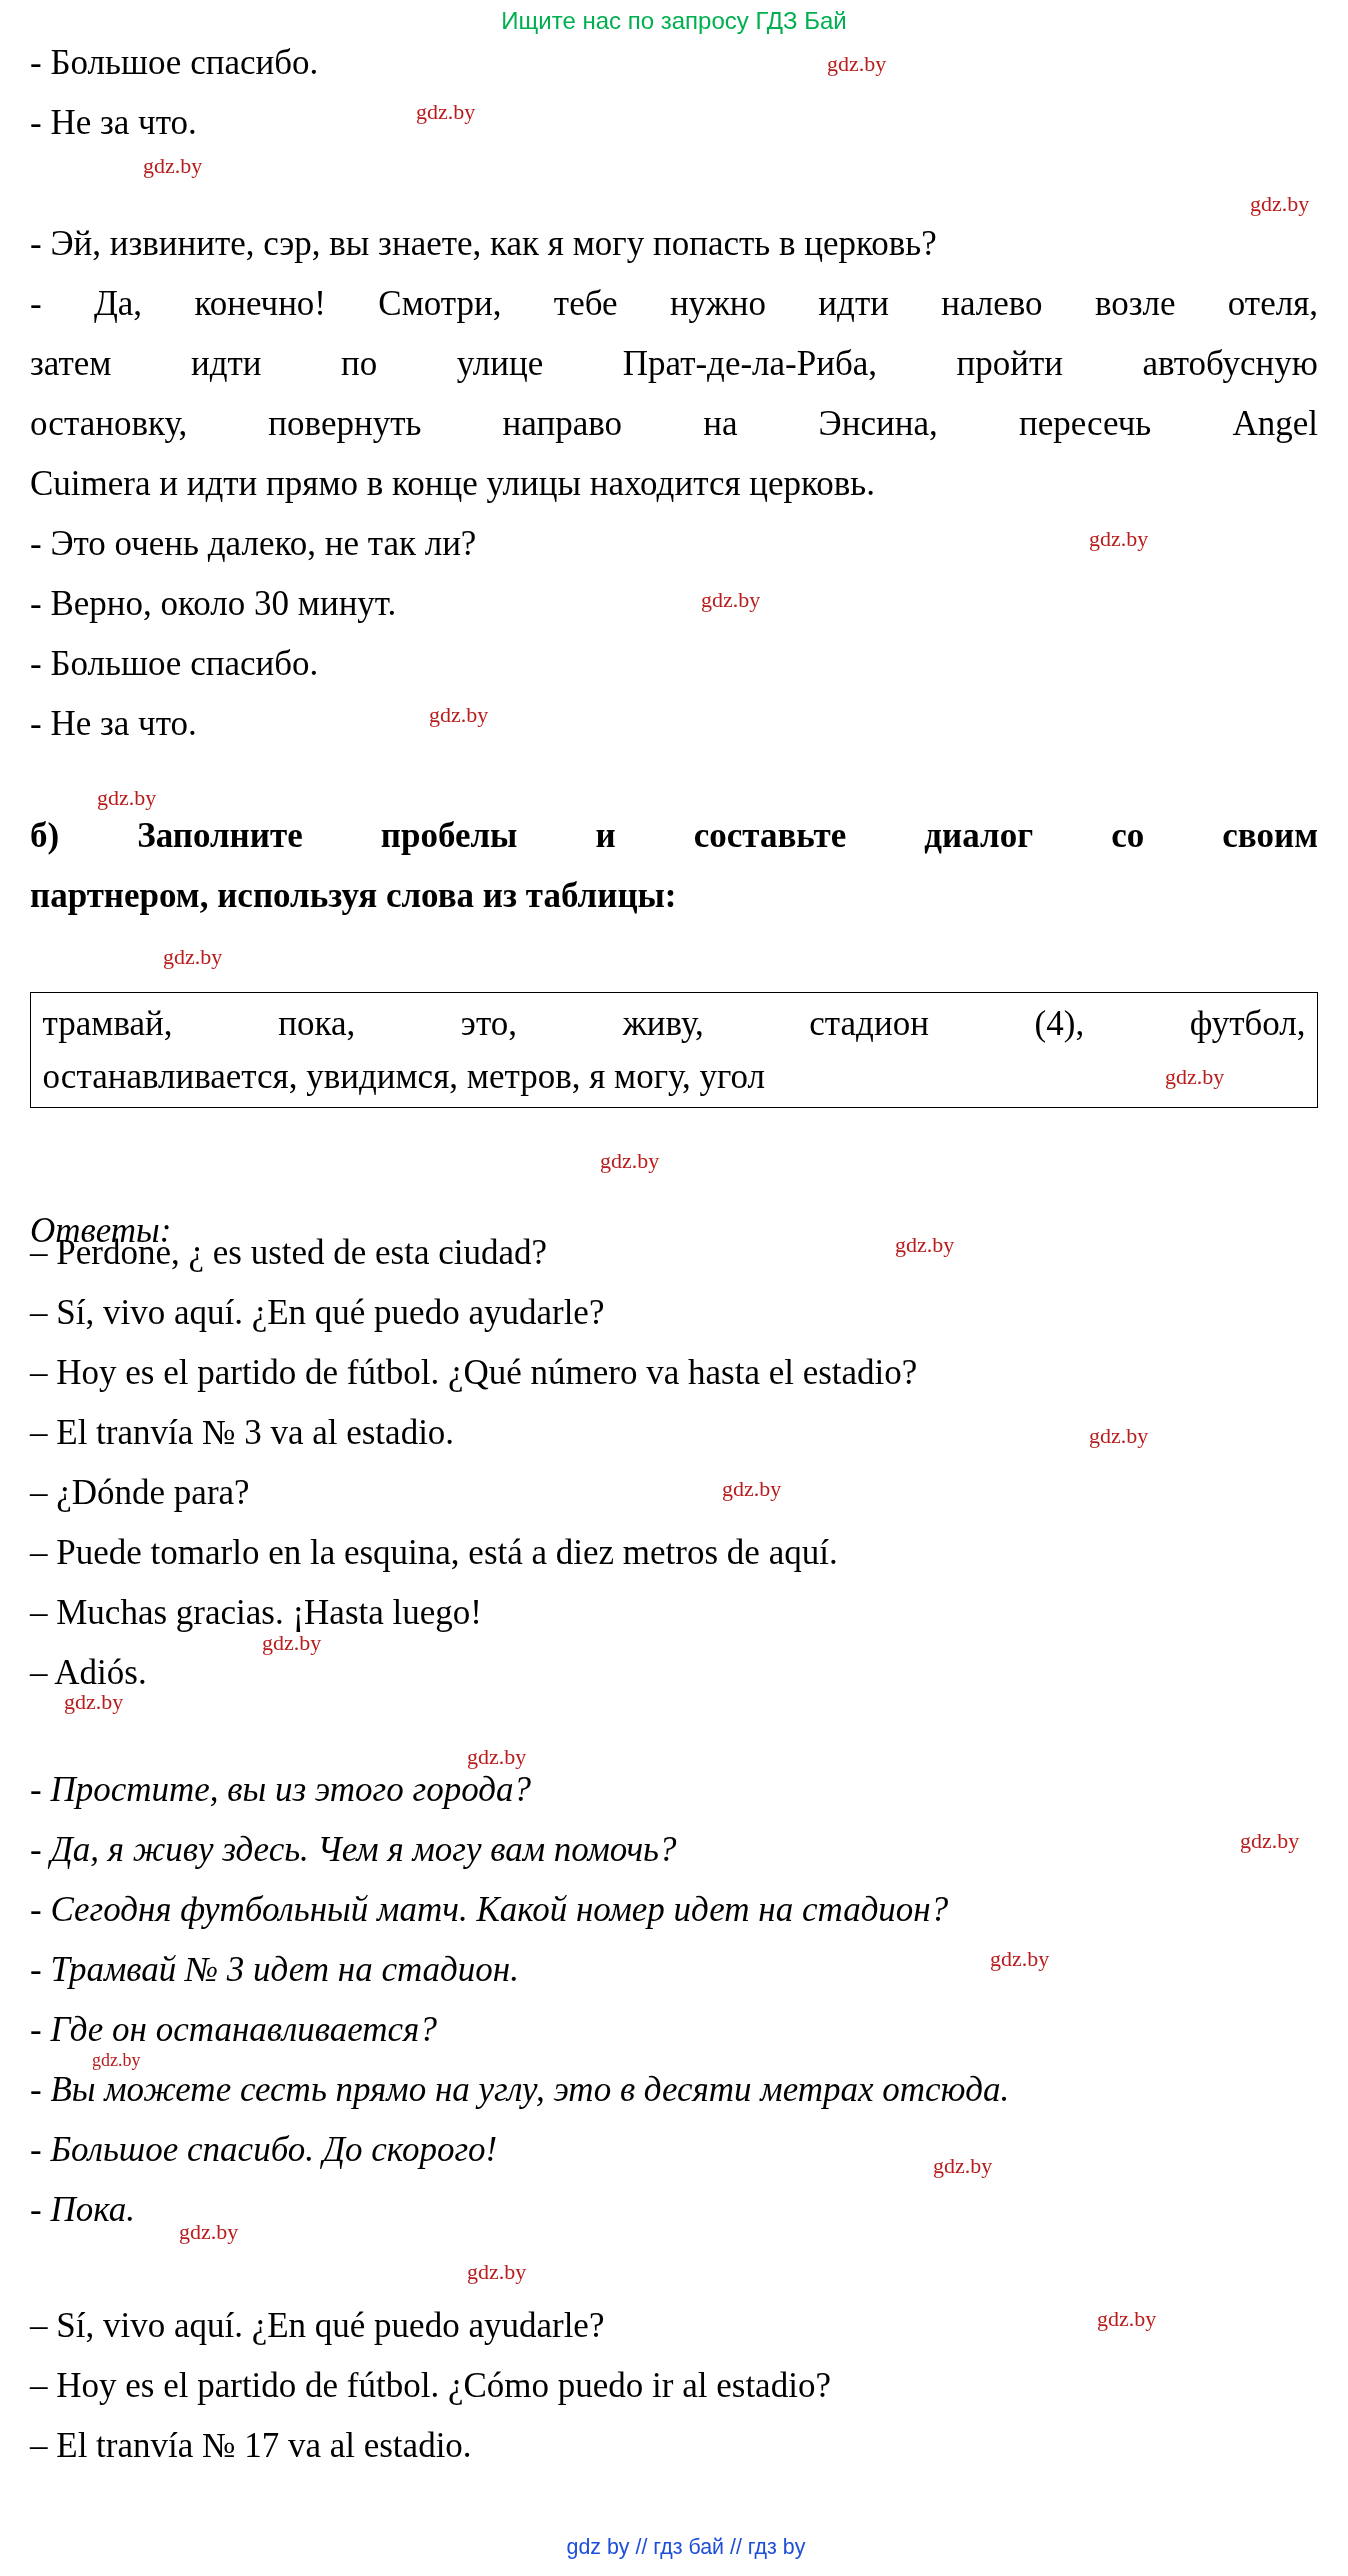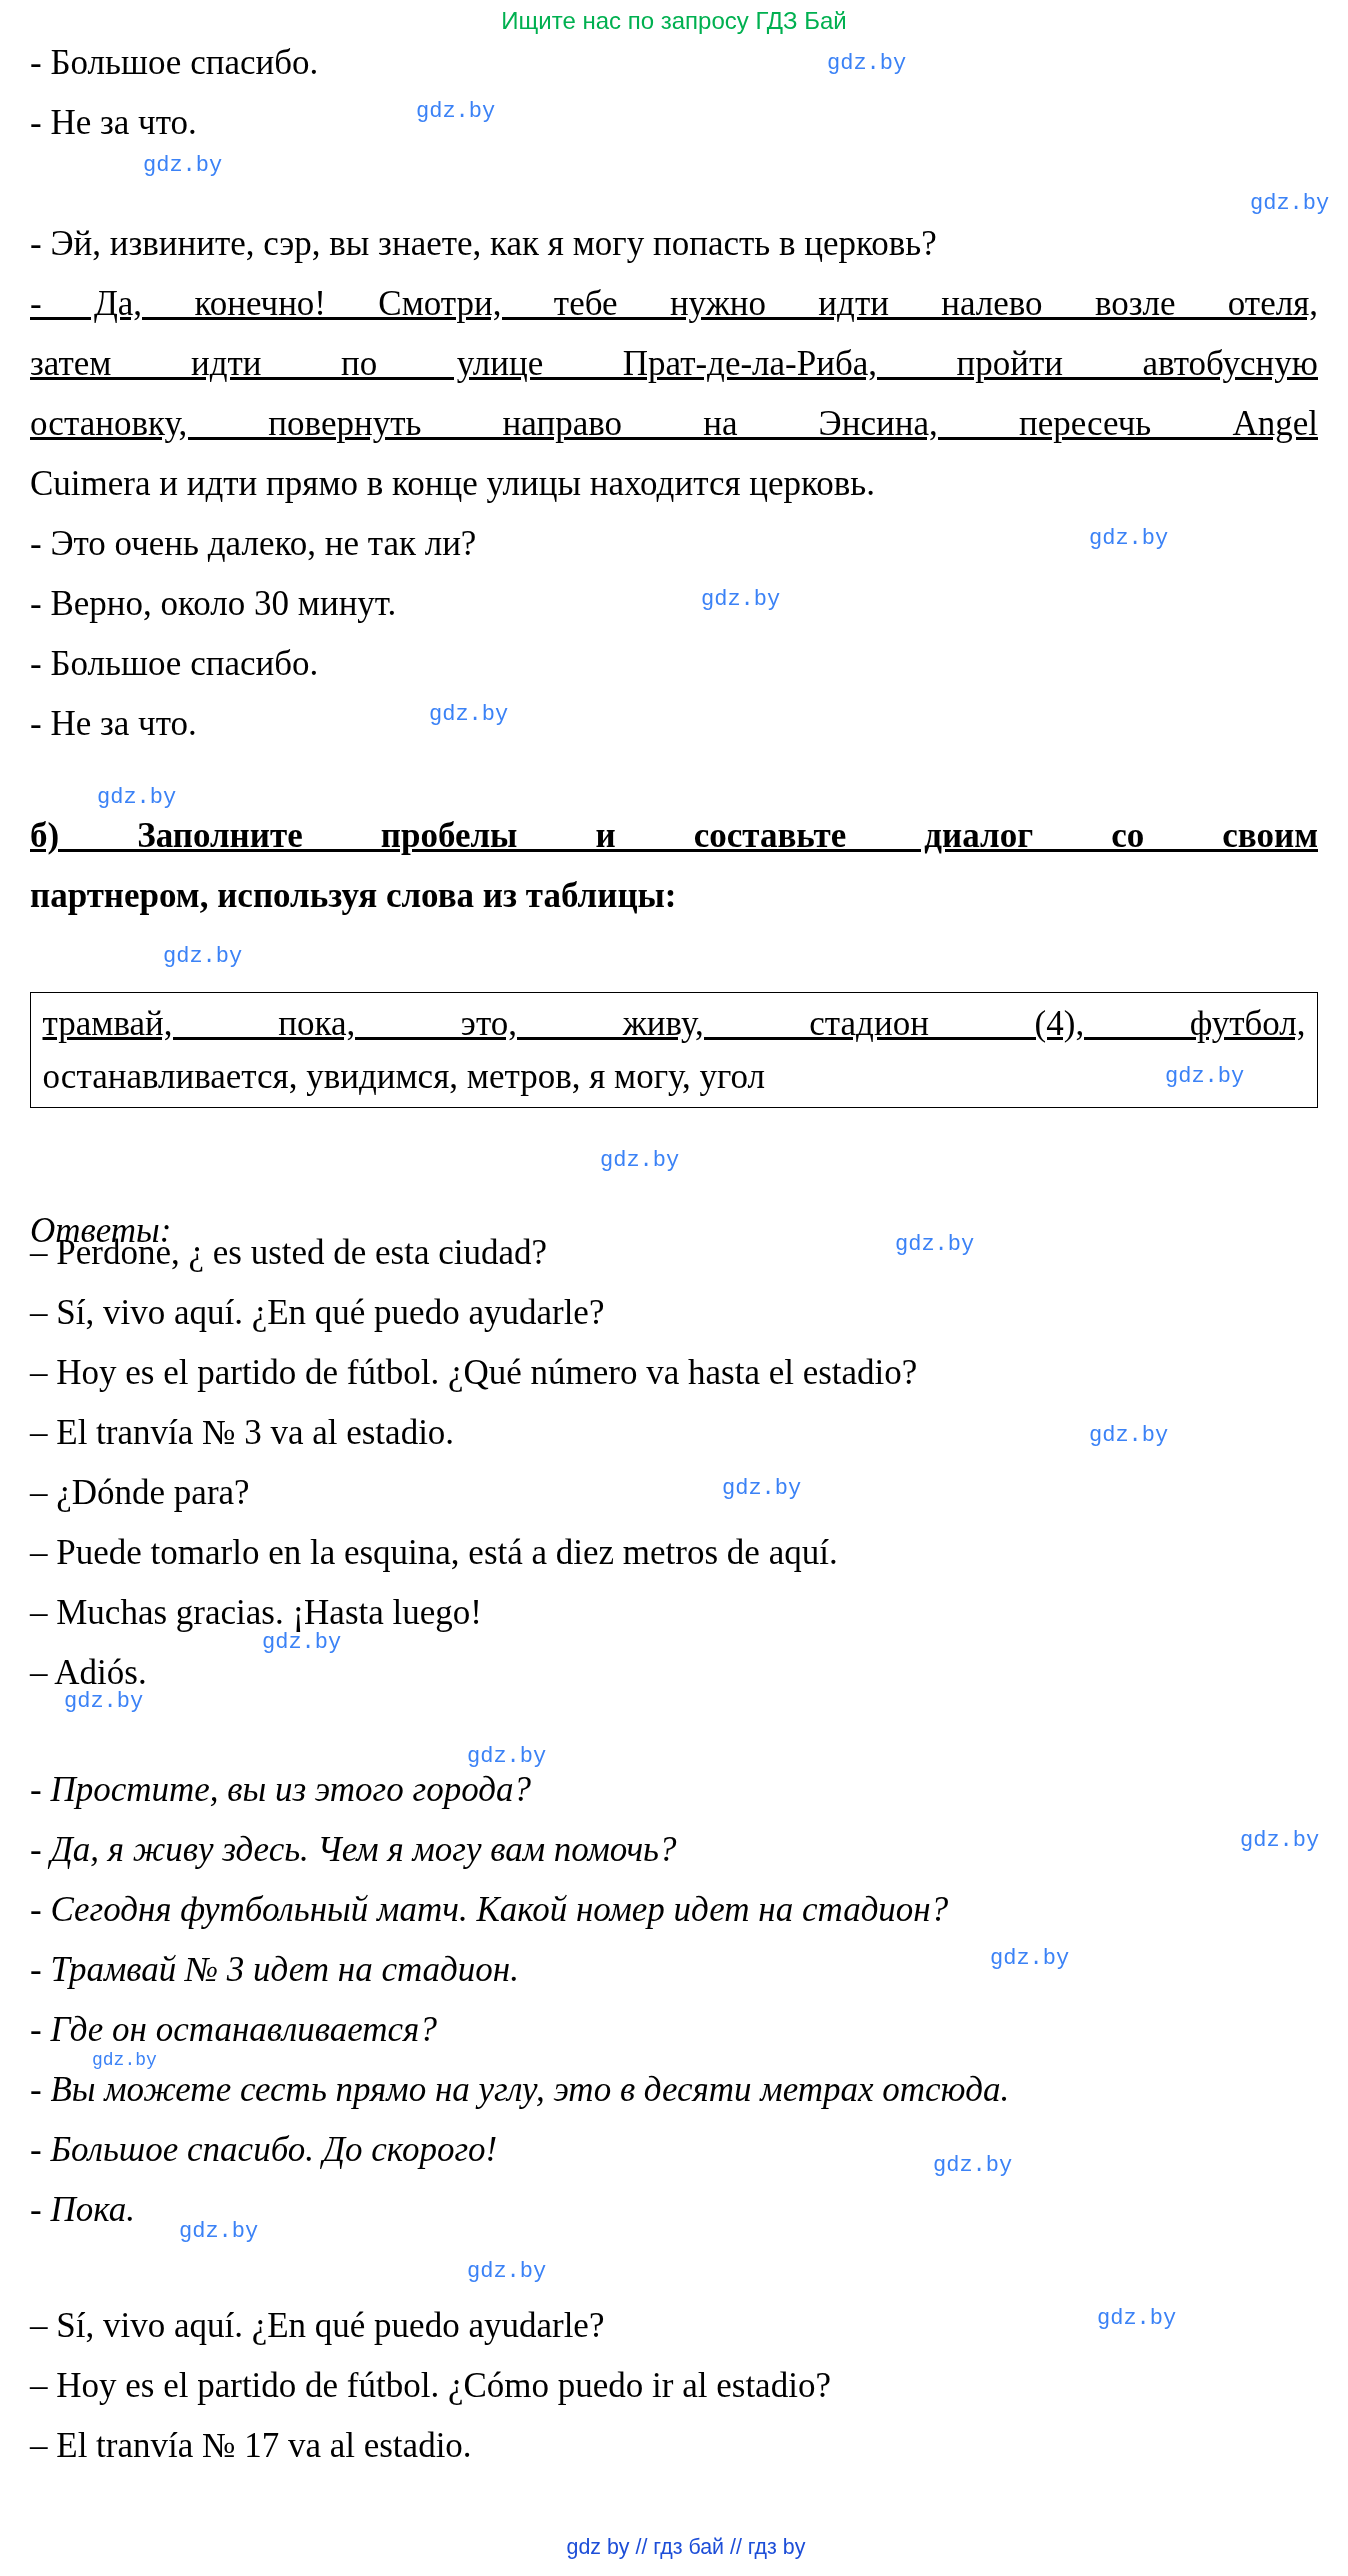--- a/index.html
+++ b/index.html
@@ -32,38 +32,38 @@
     margin-left: 12px;
   }
   .sec {
     position: absolute;
     left: 30px;
     width: 1288px;
     font-size: 35px;
     line-height: 60px;
   }
   .line { white-space: normal; }
-  .jf { text-align: justify; text-align-last: justify; text-decoration: underline; }
+  .jf { text-align: justify; text-align-last: justify; }
   .bold { font-weight: bold; }
   .wordbox {
     position: absolute;
     left: 30px;
     top: 992px;
     width: 1288px;
     box-sizing: border-box;
     border: 1.6px solid #000000;
     padding: 4.1px 11.5px;
     font-size: 35px;
     line-height: 53px;
   }
   .wm {
     position: absolute;
-    font-family: Liberation Mono, monospace;
+    font-family: Liberation Serif, serif;
     font-size: 22px;
-    color: #3b82f6;
+    color: #b91c1c;
     white-space: nowrap;
   }
 </style>
 </head>
 <body>
 
 <div class="page">
 
   <div class="promo-top">Ищите нас по запросу ГДЗ Бай</div>
 

